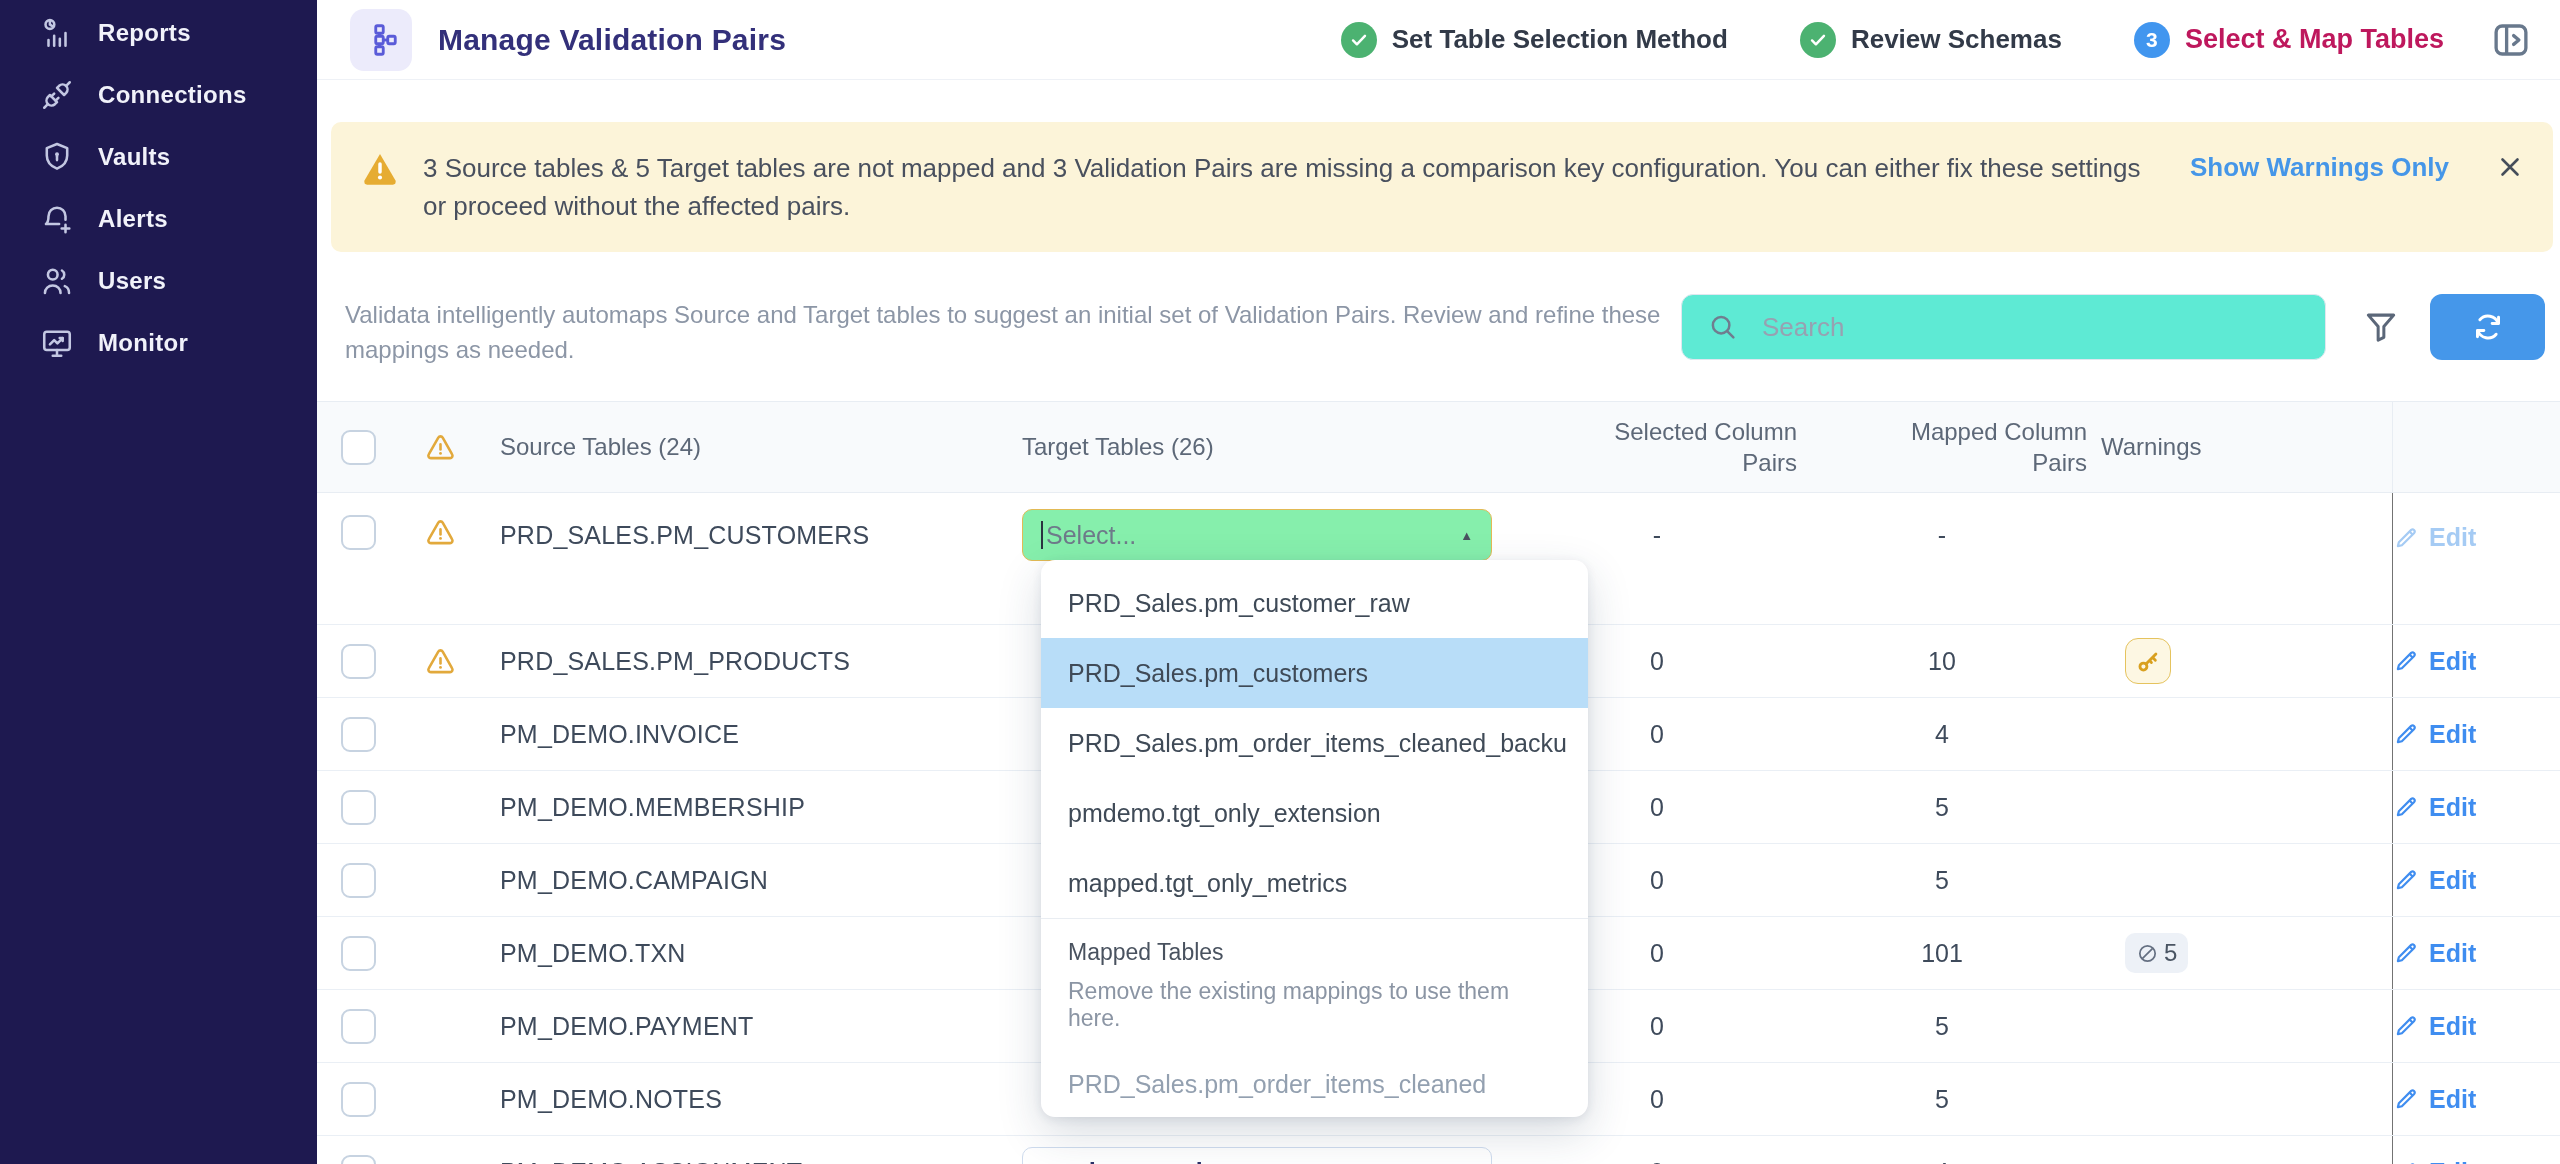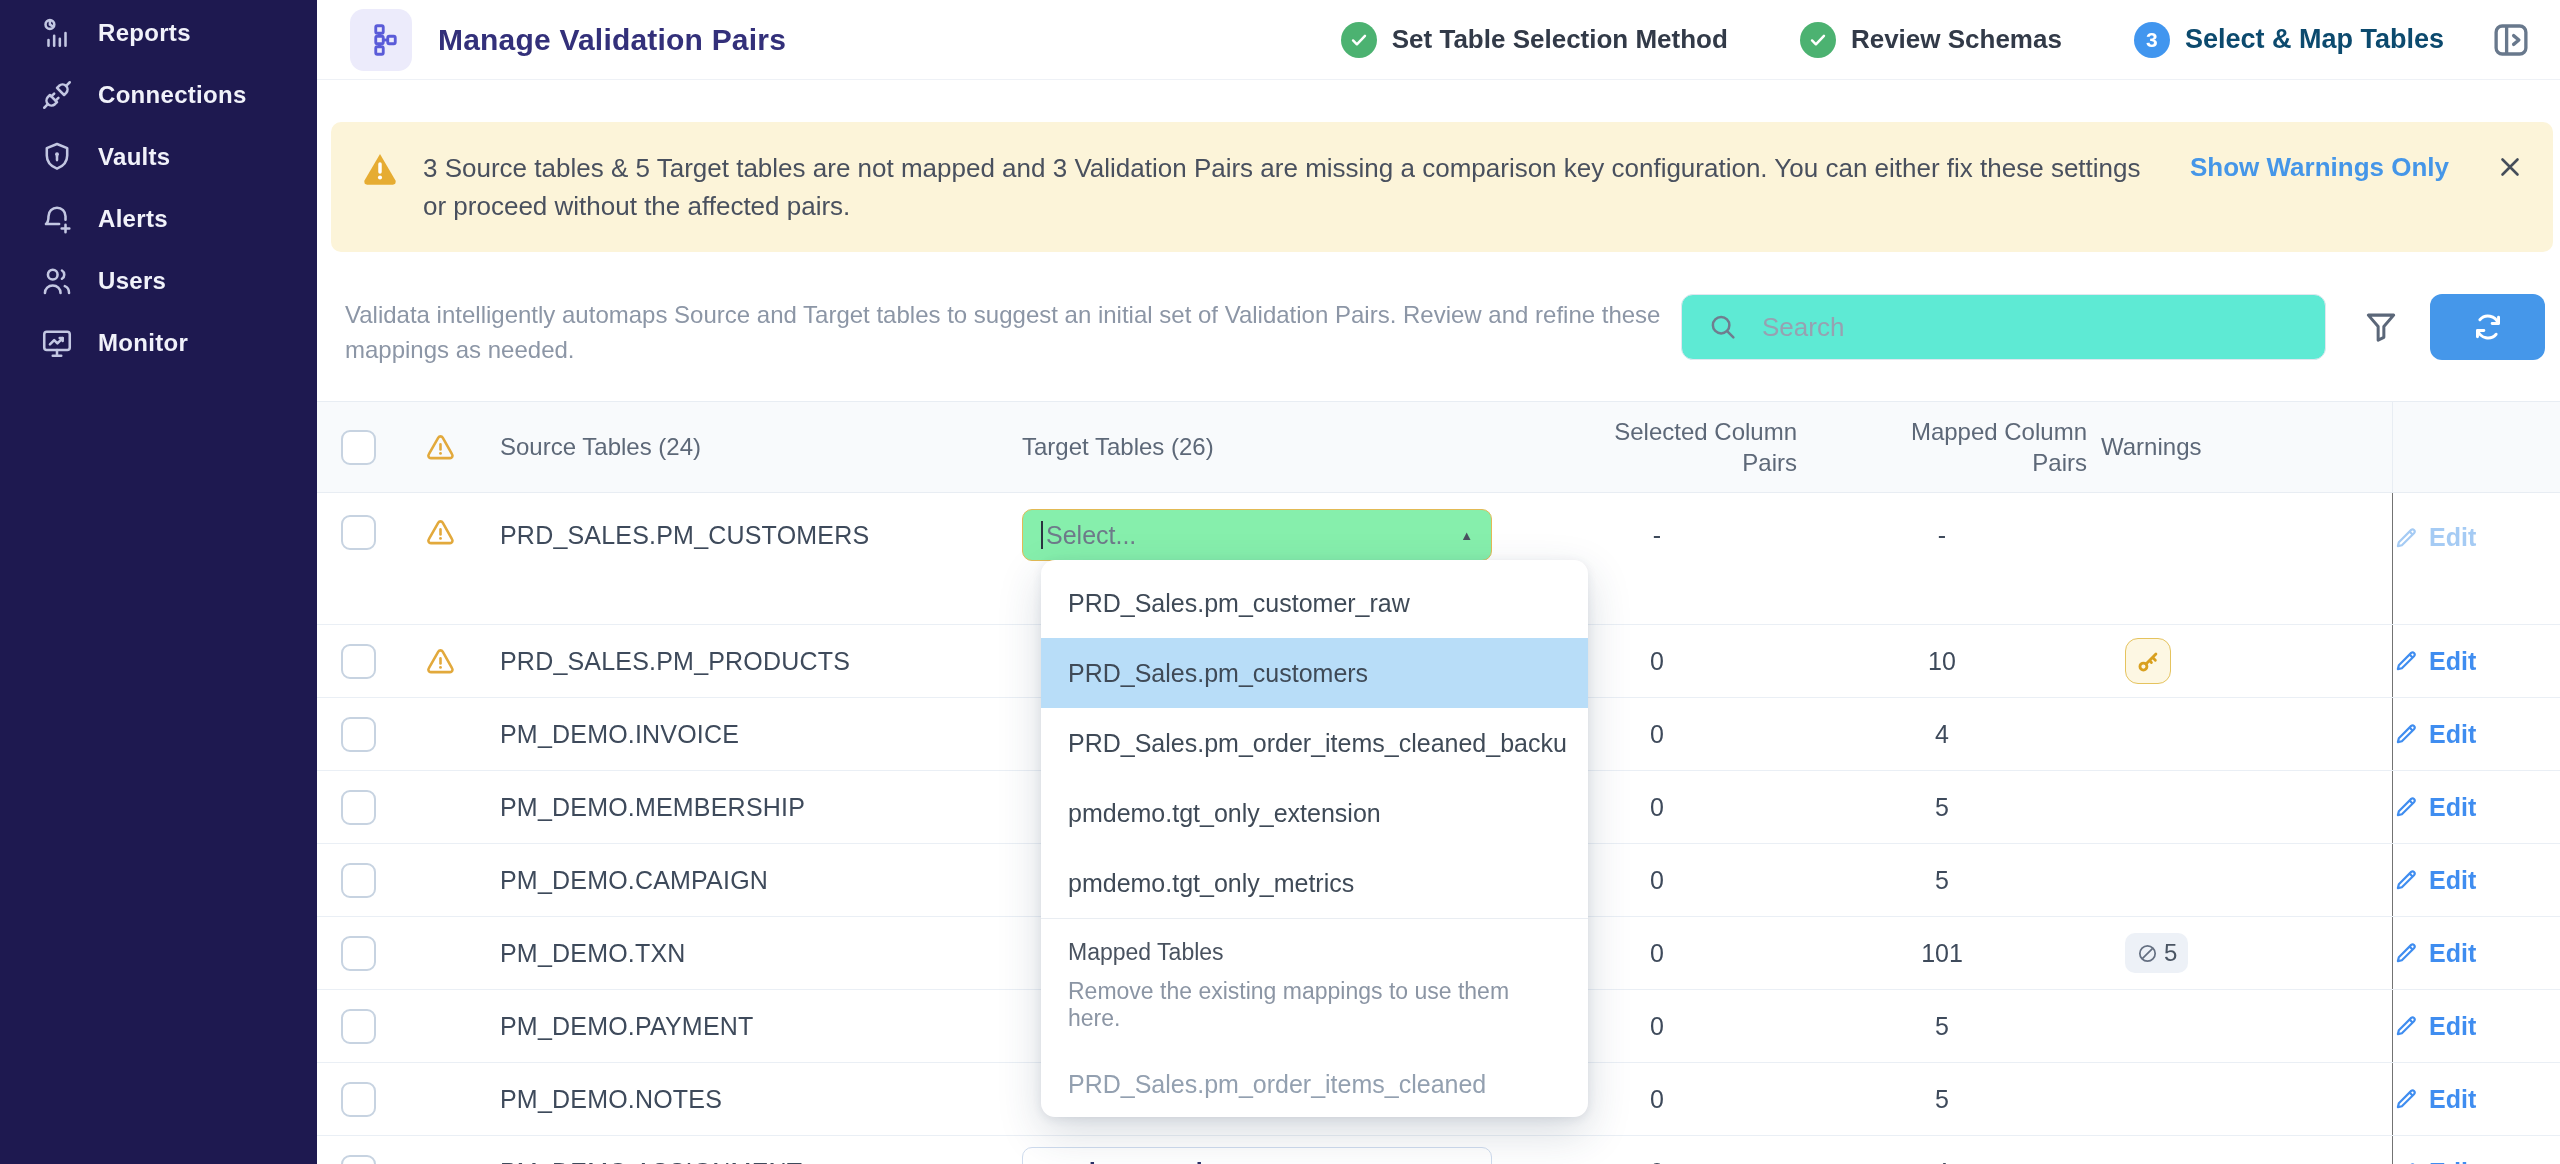--- a/index.html
+++ b/index.html
@@ -29,21 +29,21 @@
   .page-title { margin-left:26px; font-size:30px; font-weight:bold; color:#33307a;
                 letter-spacing:.2px; }
   .steps { margin-left:auto; display:flex; align-items:center; gap:72px; }
   .step { display:flex; align-items:center; gap:15px; cursor:pointer; }
   .step-badge { width:36px; height:36px; border-radius:50%; display:flex;
                 align-items:center; justify-content:center; flex:0 0 36px; }
   .step-badge.done { background:#4cb271; color:#fff; }
   .step-badge.done svg { width:22px; height:22px; }
   .step-badge.active { background:#4196ef; color:#fff; font-size:21px; font-weight:bold; }
   .step-label { font-size:26px; color:#323a48; font-weight:600; }
-  .step.active .step-label { color:#0c4a6e; font-weight:800; font-size:27px; }
+  .step.active .step-label { color:#be185d; font-weight:800; font-size:27px; }
   .panel-btn { margin-left:46px; color:#68788c; cursor:pointer; }
   .panel-btn svg { width:42px; height:42px; }
 
   
   .banner { margin:42px 7px 0 14px; background:#fcf4d9; border-radius:10px;
             padding:27px 28px 27px 30px; display:flex; align-items:flex-start; }
   .banner-ic { color:#e6ac32; flex:0 0 40px; margin-top:0; }
   .banner-ic svg { width:38px; height:38px; }
   .banner-text { font-size:26px; line-height:38px; color:#49505e; margin-left:22px;
                  max-width:1720px; }
@@ -597,21 +597,21 @@
     </div>
       </div>
   </div>
 
   <div class="dd-panel">
     <div class="dd-list" id="dd-list">
         <div class="dd-option">PRD_Sales.pm_customer_raw</div>
         <div class="dd-option hl">PRD_Sales.pm_customers</div>
         <div class="dd-option">PRD_Sales.pm_order_items_cleaned_backu</div>
         <div class="dd-option">pmdemo.tgt_only_extension</div>
-        <div class="dd-option">pmdemo.tgt_only_metrics</div>
+        <div class="dd-option">mapped.tgt_only_metrics</div>
       </div>
     <div class="dd-section">
       <div class="dd-sec-title">Mapped Tables</div>
       <div class="dd-sec-sub">Remove the existing mappings to use them here.</div>
       <div class="dd-mapped">
         <div class="dd-mapped-name">PRD_Sales.pm_order_items_cleaned</div>
         <div class="dd-mapped-sub">Mapped to</div>
 
       </div>
     </div>

